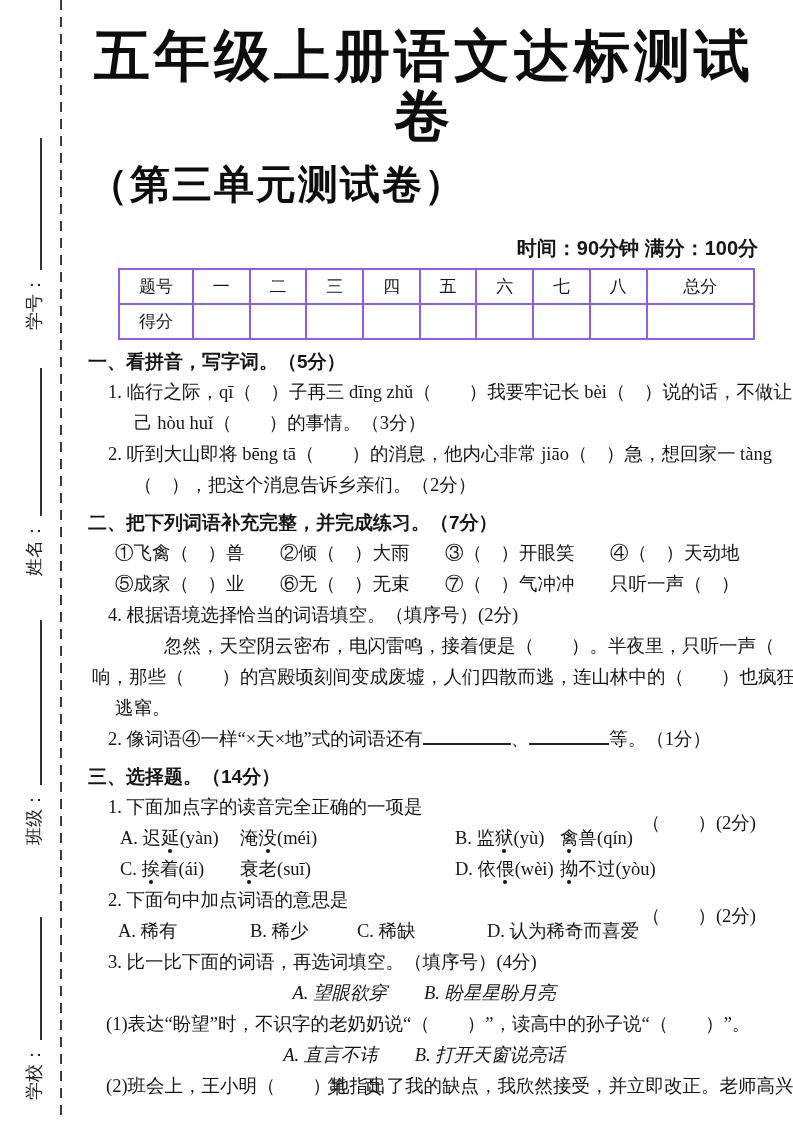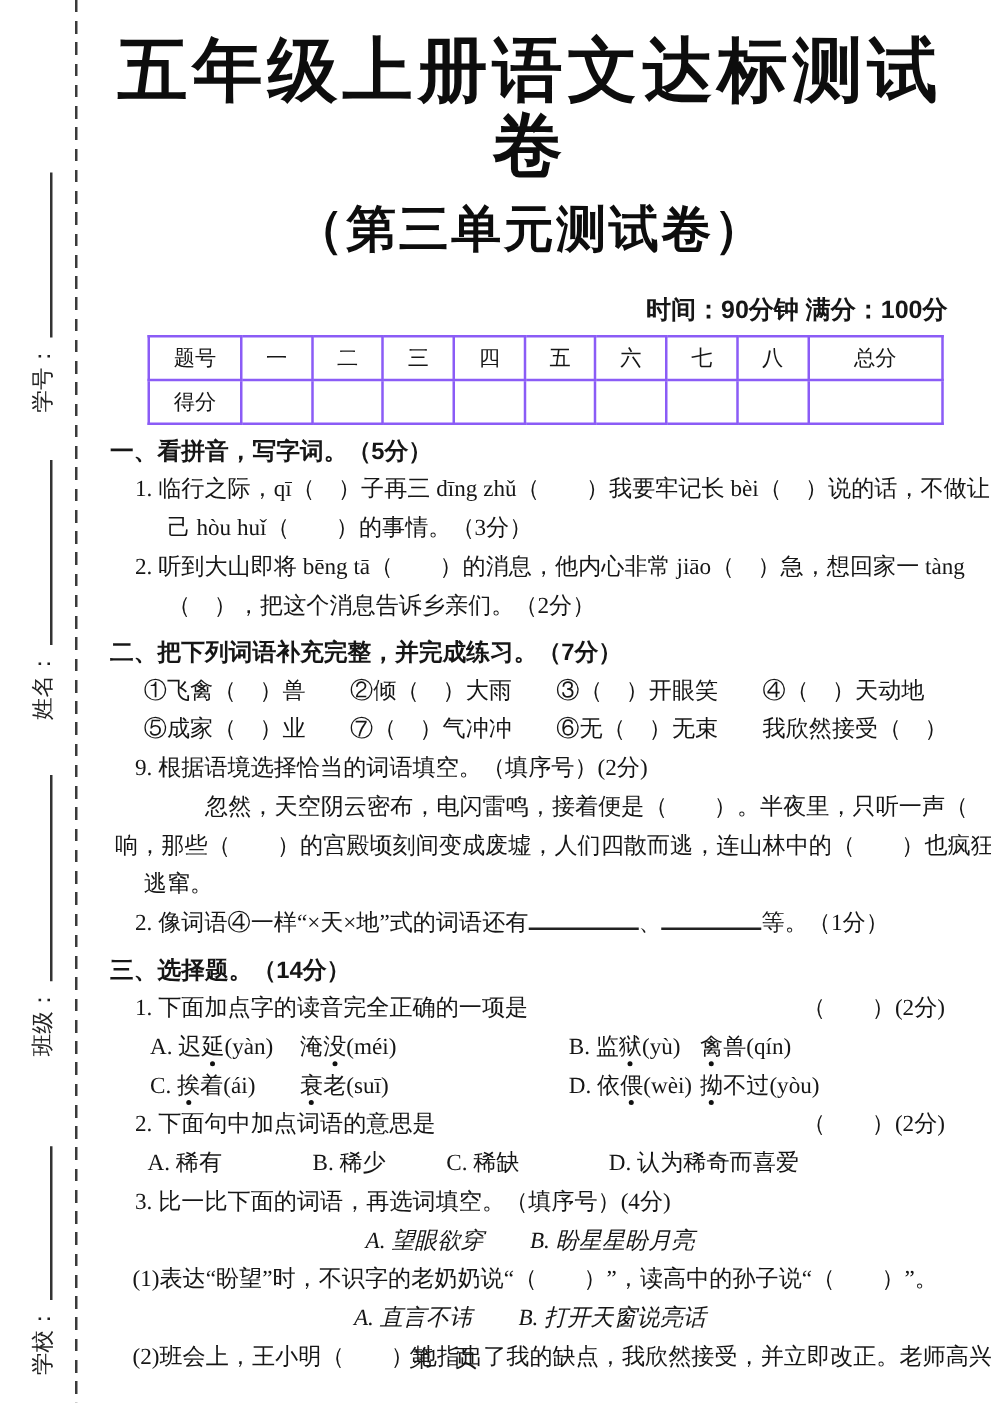--- a/index.html
+++ b/index.html
@@ -24,42 +24,42 @@
   .sb-label{font-family:"Liberation Sans","DejaVu Sans",sans-serif;margin-right:6px;}
   .sb-blank{display:inline-block;height:14px;border-bottom:2px solid #333;}
   .sb-b1{width:123px;margin-right:72px;}
   .sb-b2{width:165px;margin-right:44px;}
   .sb-b3{width:148px;margin-right:38px;}
   .sb-b4{width:132px;}
 
   
   .main{position:absolute;left:88px;top:0;width:672px;}
   .title{margin-top:26px;text-align:center;font-size:56px;font-weight:bold;letter-spacing:4px;line-height:60px;color:#0d0d0d;}
-  .subtitle{margin-top:14px;text-align:center;font-size:40px;font-weight:bold;letter-spacing:2px;line-height:48px;color:#0d0d0d;}
+  .subtitle{margin-top:14px;text-align:left;font-size:40px;font-weight:bold;letter-spacing:2px;line-height:48px;color:#0d0d0d;}
   .meta{margin-top:28px;text-align:right;font-size:20px;font-weight:bold;line-height:24px;padding-right:2px;}
 
   table.score{border-collapse:collapse;margin:8px 0 0 30px;width:637px;}
   table.score td{
     border:2px solid #8b5cf6;height:33px;text-align:center;vertical-align:middle;
     font-size:17px;font-family:"Liberation Sans","DejaVu Sans",sans-serif;padding:0;
   }
   td.first-col{width:72px;}
 
   .sec-heading{font-size:19px;font-weight:bold;line-height:31px;margin-top:6px;
     font-family:"Liberation Sans","DejaVu Sans",sans-serif;}
   .line{font-size:18.5px;line-height:31px;height:31px;white-space:nowrap;}
   .ind-q{padding-left:20px;}      
   .ind-c{padding-left:46px;}      
   .ind-p1{padding-left:76px;}     
   .ind-p2{padding-left:4px;}
   .ind-p3{padding-left:27px;}
   .ind-i{padding-left:18px;}      
 
   .line-flex{display:flex;justify-content:space-between;gap:47px;}
-  .answer-slot{padding-right:4px;}
+  .answer-slot{padding-right:4px;margin-top:16px;}
 
   .idiom-grid{display:grid;grid-template-columns:165px 165px 165px 1fr;padding-left:27px;}
   .opts-grid-1{display:grid;grid-template-columns:120px 215px 105px 1fr;padding-left:32px;}
   .opts-grid-2{display:grid;grid-template-columns:132px 107px 130px 1fr;padding-left:30px;}
 
   .center-kai{text-align:center;font-style:italic;}
   .rc-kai{}
   .rc-dot{position:relative;}
   .rc-dot::after{
     content:"";position:absolute;left:50%;bottom:-5px;transform:translateX(-50%);
@@ -129,25 +129,25 @@
 
   <div class="sec-heading">二、把下列词语补充完整，并完成练习。（7分）</div>
   <div class="line idiom-grid">
     <span>①飞禽（　）兽</span>
     <span>②倾（　）大雨</span>
     <span>③（　）开眼笑</span>
     <span>④（　）天动地</span>
   </div>
   <div class="line idiom-grid">
     <span>⑤成家（　）业</span>
+    <span>⑥无（　）无束</span>
     <span>⑦（　）气冲冲</span>
-    <span>⑥无（　）无束</span>
-    <span>我欣然接受（　）</span>
+    <span>只听一声（　）</span>
   </div>
-  <div class="line ind-q"><span>9. 根据语境选择恰当的词语填空。</span><span class="rc-kai">（填序号）</span><span>(2分)</span></div>
+  <div class="line ind-q"><span>4. 根据语境选择恰当的词语填空。</span><span class="rc-kai">（填序号）</span><span>(2分)</span></div>
   <div class="line ind-p1">忽然，天空阴云密布，电闪雷鸣，接着便是（　　）。半夜里，只听一声（　　）的巨</div>
   <div class="line ind-p2">响，那些（　　）的宫殿顷刻间变成废墟，人们四散而逃，连山林中的（　　）也疯狂</div>
   <div class="line ind-p3">逃窜。</div>
   <div class="line ind-q"><span>2. 像词语④一样“×天×地”式的词语还有</span><span class="rc-blank" style="width: 88px;"></span><span>、</span><span class="rc-blank" style="width: 80px;"></span><span>等。（1分）</span></div>
 
   <div class="sec-heading">三、选择题。（14分）</div>
 
   <div class="line ind-q line-flex">
     <span>1. 下面加点字的读音完全正确的一项是</span>
     <span class="answer-slot">（　　）(2分)</span>

